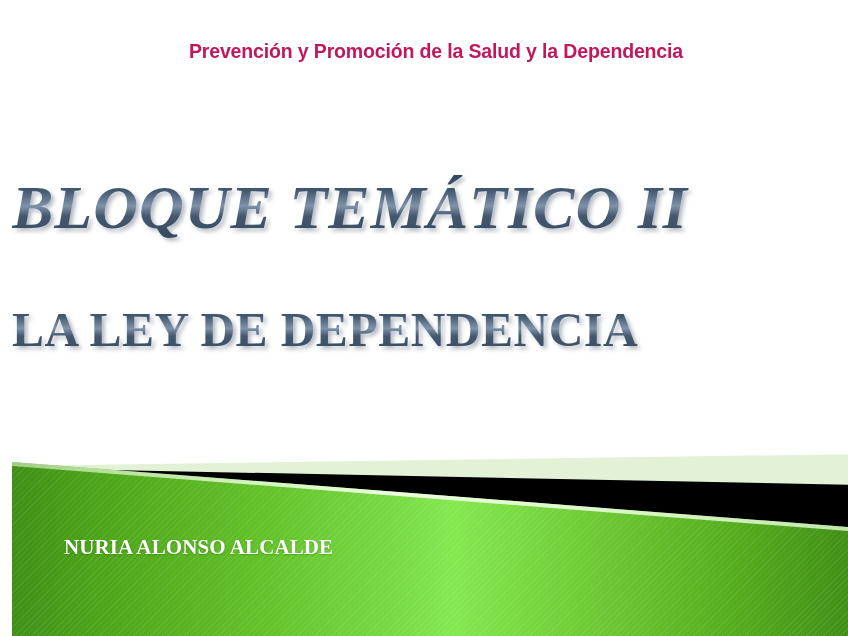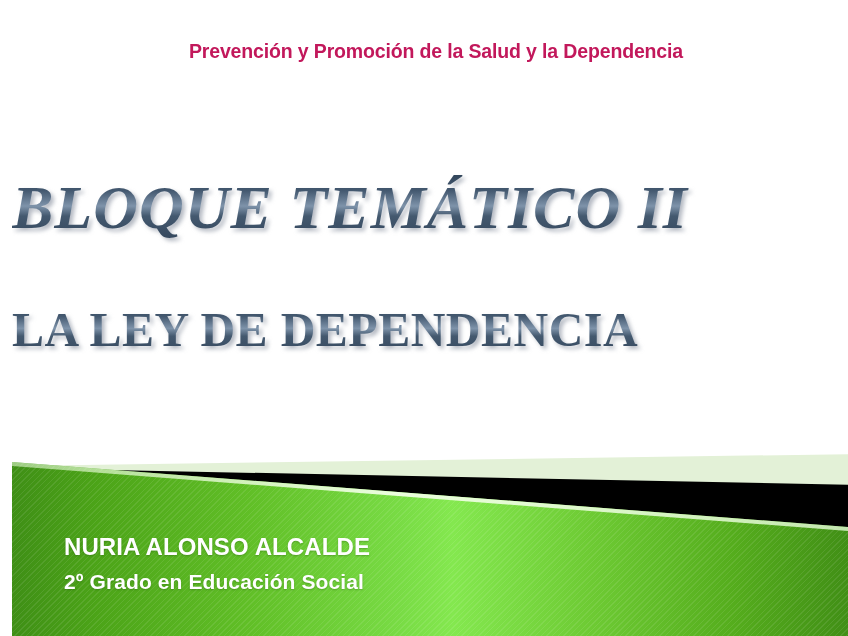--- a/index.html
+++ b/index.html
@@ -136,24 +136,25 @@
     position: absolute;
     left: 52px;
     top: 534px;
     color: #ffffff;
     font-family: "Liberation Sans", sans-serif;
     font-weight: bold;
     text-shadow: 0 1px 2px rgba(30,80,10,0.35);
   }
 
   #author-name {
-    font-size: 24px;
+    font-size: 21px;
     letter-spacing: 0.1px;
     line-height: 26px;
     white-space: nowrap;
+    font-family: Liberation Serif, serif;
   }
 
   #author-program {
     font-size: 21px;
     letter-spacing: 0.1px;
     line-height: 28px;
     margin-top: 8px;
     white-space: nowrap;
   }
 </style>
@@ -171,16 +172,15 @@
   <div id="pale-wedge" class="band"></div>
 
   <div id="black-wedge" class="band"></div>
 
   <div id="green-banner" class="band"></div>
 
   <div id="green-edge-highlight" class="band"></div>
 
   <div id="author-block">
     <div id="author-name">NURIA ALONSO ALCALDE</div>
-    <div id="author-program">2º Grado en Educación Social</div>
   </div>
 
 </div>
 
 </body></html>

